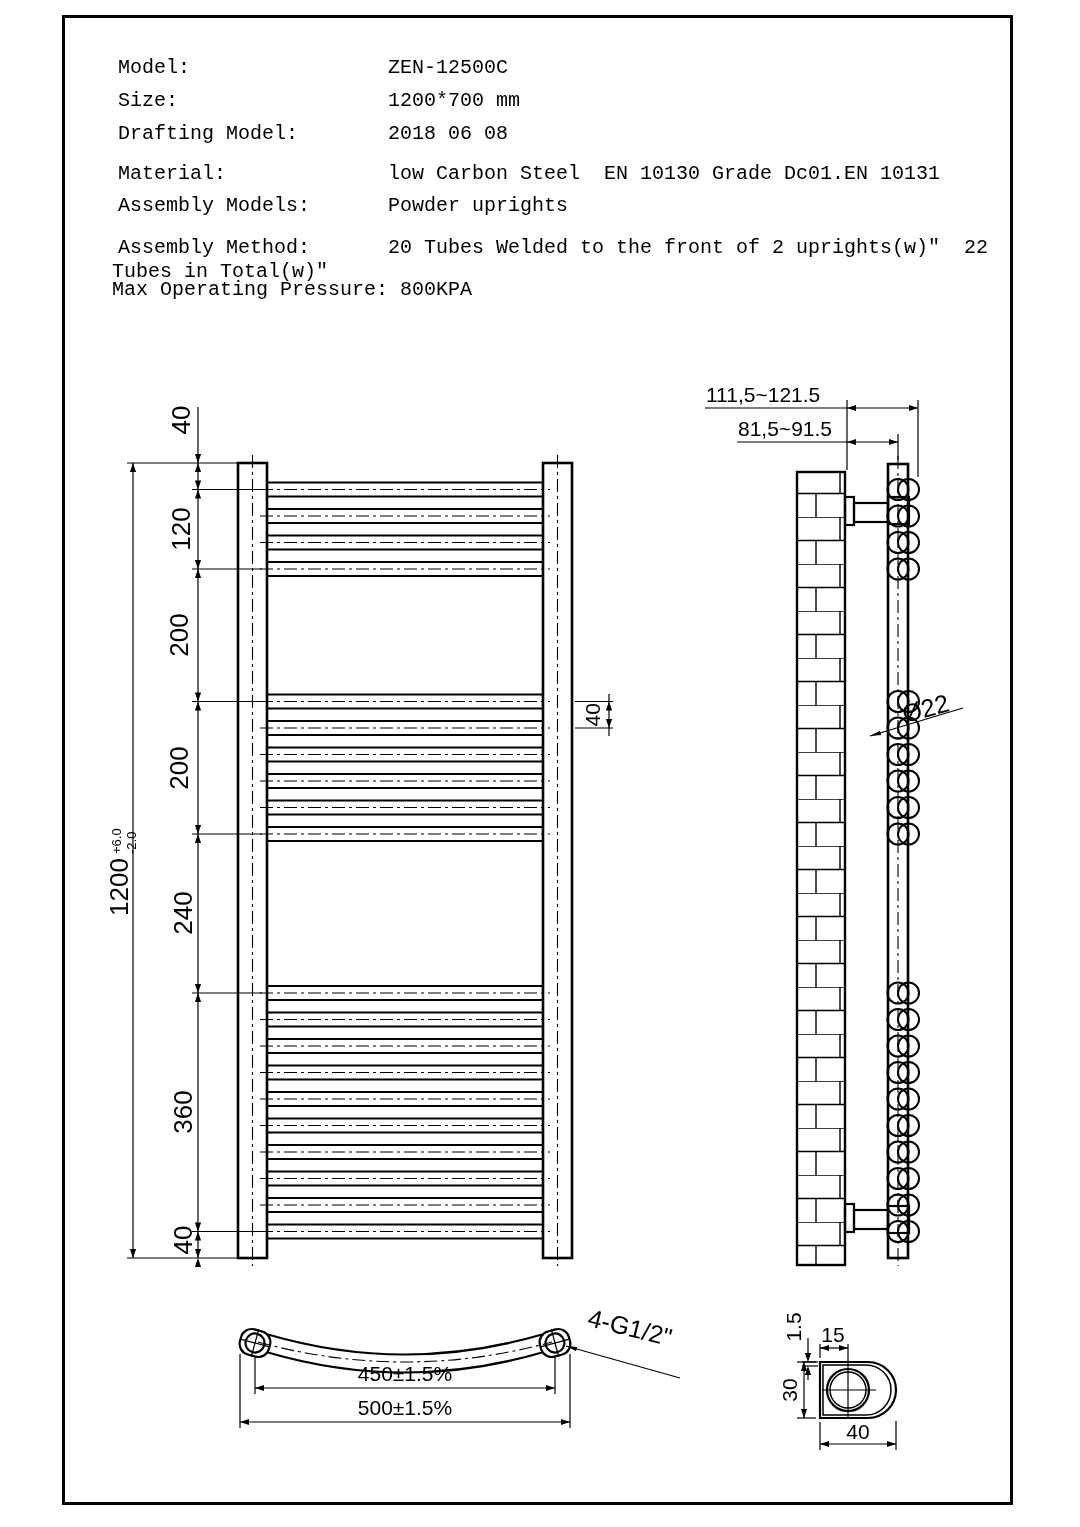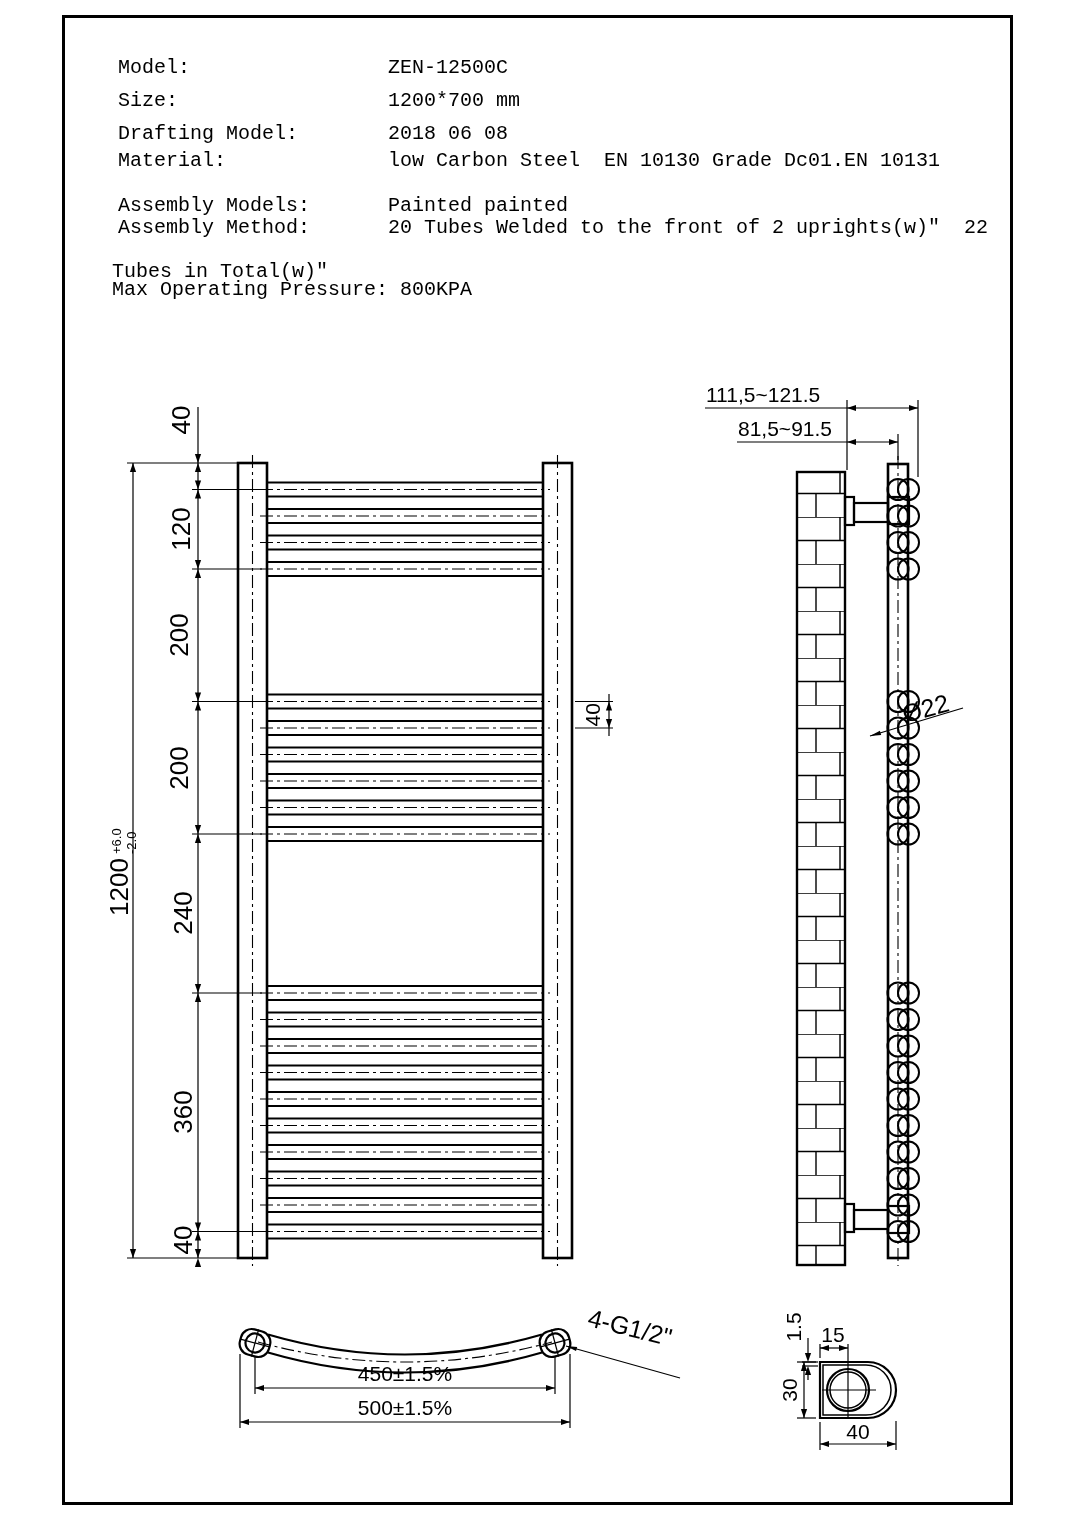--- a/index.html
+++ b/index.html
@@ -30,23 +30,23 @@
 </head>
 <body>
 
 <div id="page">
   <div class="frame"></div>
 
   <div>
     <div class="hrow" style="top:56px"><span class="hlabel">Model:</span><span>ZEN-12500C</span></div>
     <div class="hrow" style="top:89px"><span class="hlabel">Size:</span><span>1200*700 mm</span></div>
     <div class="hrow" style="top:122px"><span class="hlabel">Drafting Model:</span><span>2018 06 08</span></div>
-    <div class="hrow" style="top:149px"><span class="hlabel">Material:</span><span>low Carbon Steel  EN 10130 Grade Dc01.EN 10131</span></div>
-    <div class="hrow" style="top:194px"><span class="hlabel">Assembly Models:</span><span>Painted painted</span></div>
-    <div class="hrow" style="top:216px"><span class="hlabel">Assembly Method:</span><span>20 Tubes Welded to the front of 2 uprights(w)"  22</span></div>
+    <div class="hrow" style="top:162px"><span class="hlabel">Material:</span><span>low Carbon Steel  EN 10130 Grade Dc01.EN 10131</span></div>
+    <div class="hrow" style="top:194px"><span class="hlabel">Assembly Models:</span><span>Powder uprights</span></div>
+    <div class="hrow" style="top:236px"><span class="hlabel">Assembly Method:</span><span>20 Tubes Welded to the front of 2 uprights(w)"  22</span></div>
     <div class="hfull" style="top:260px">Tubes in Total(w)"</div>
     <div class="hfull" style="top:278px">Max Operating Pressure: 800KPA</div>
   </div>
 
   <svg id="dwg" width="1080" height="1527" viewBox="0 0 1080 1527">
     <defs>
       <pattern id="brick" width="46" height="47" patternUnits="userSpaceOnUse">
         <path d="M0 0 H46 M0 23.5 H46 M12 0 V23.5 M34 23.5 V47" stroke="#000" stroke-width="1.4" fill="none"></path>
       </pattern>
     </defs>

